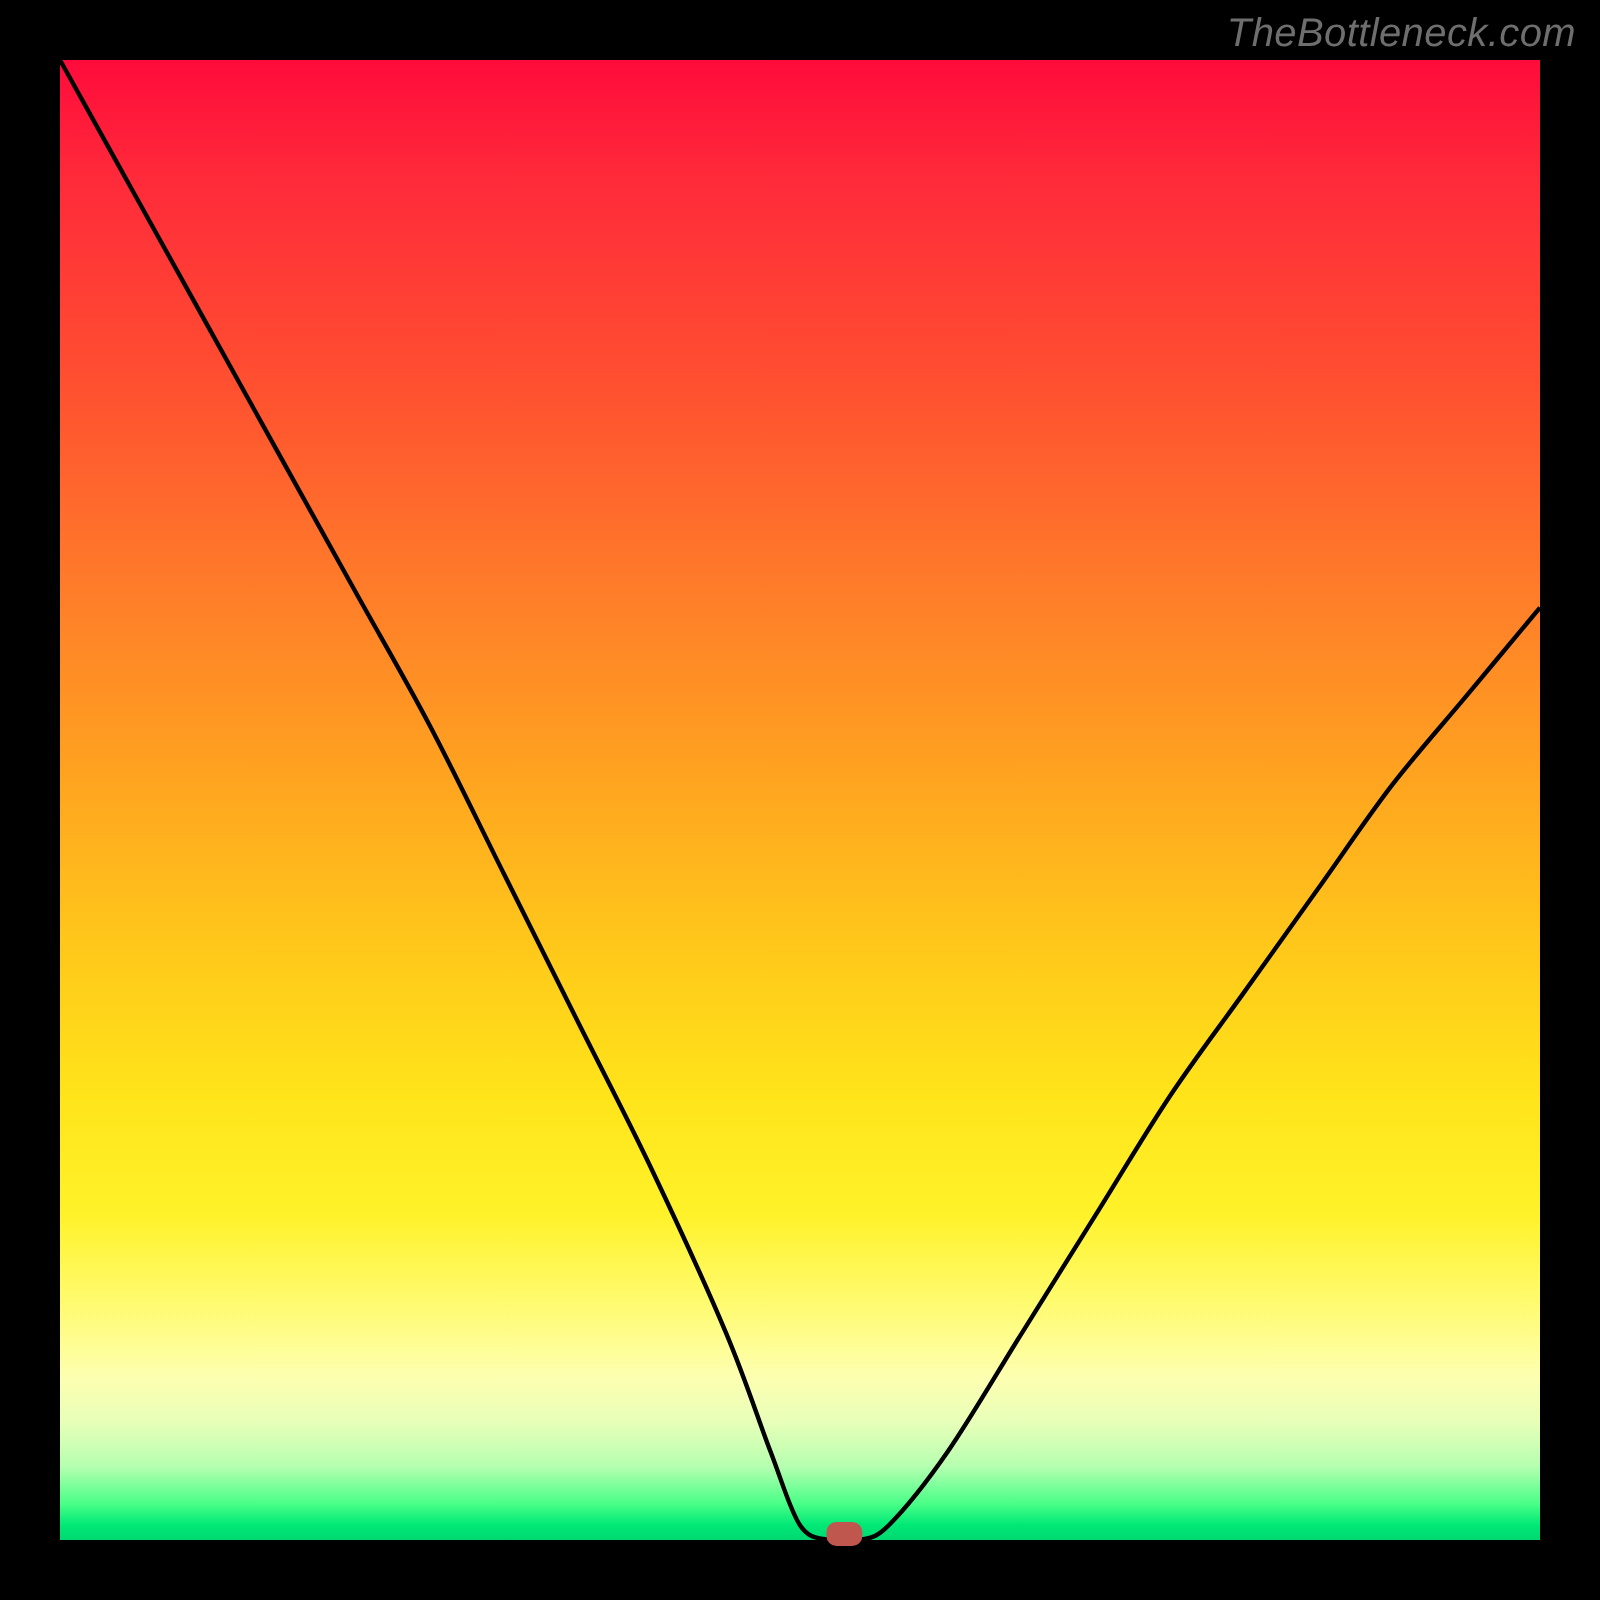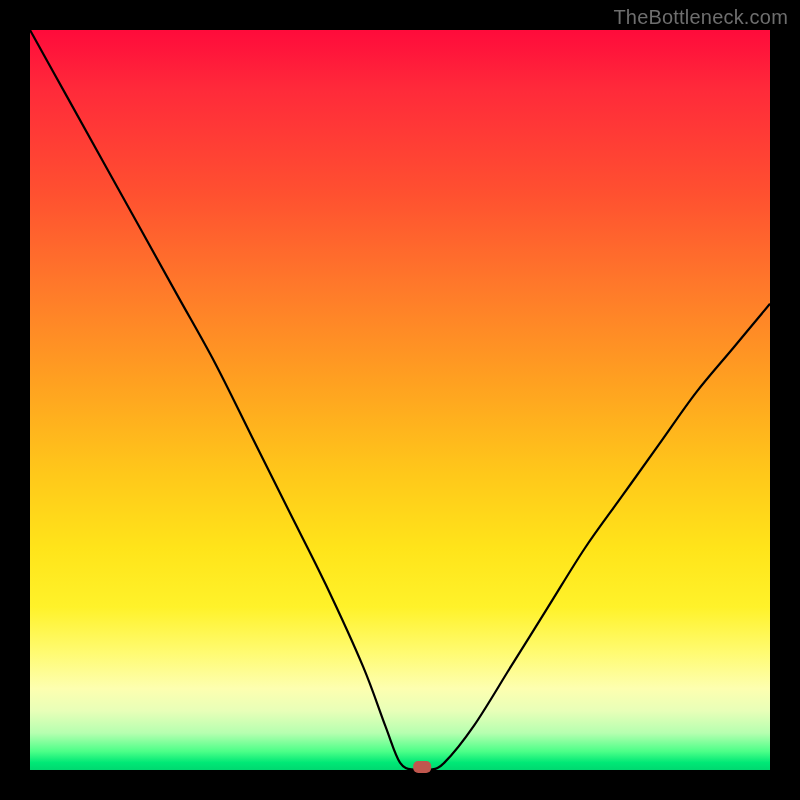--- a/index.html
+++ b/index.html
@@ -61,20 +61,21 @@
     stroke: none;
   }
   .attrib {
     position: absolute;
     top: 6px;
     right: 12px;
     color: #6e6e6e;
     font-size: 20px;
     font-weight: 500;
     letter-spacing: 0.2px;
+    font-style: italic;
   }
 </style>
 </head>
 <body>
 
 <div class="stage">
   <div class="plot">
     <svg viewBox="0 0 740 740">
       <path id="curve-path" class="curve" d="M 0 0 C 6.166666666666667 11.100000000000003 24.666666666666664 44.40000000000002 37 66.60000000000002 C 49.333333333333336 88.80000000000003 61.666666666666664 111.00000000000004 74 133.20000000000005 C 86.33333333333333 155.40000000000006 98.66666666666667 177.60000000000008 111 199.80000000000007 C 123.33333333333333 222.00000000000006 135.66666666666666 244.2 148 266.4 C 160.33333333333334 288.59999999999997 172.66666666666666 309.5666666666666 185 332.99999999999994 C 197.33333333333334 356.4333333333333 209.66666666666666 382.3333333333333 222 407 C 234.33333333333334 431.6666666666667 246.66666666666666 456.3333333333333 259 481 C 271.3333333333333 505.6666666666667 283.6666666666667 529.1 296 555 C 308.3333333333333 580.9 323.1333333333333 612.9666666666667 333 636.4 C 342.8666666666667 659.8333333333333 349.0333333333333 679.5666666666667 355.2 695.6 C 361.3666666666667 711.6333333333333 365.06666666666666 725.2 370 732.6 C 374.93333333333334 740 379.8666666666667 738.7666666666667 384.8 740 C 389.73333333333335 741.2333333333333 394.6666666666667 741.2333333333333 399.6 740 C 404.53333333333336 738.7666666666667 407.00000000000006 740 414.40000000000003 732.6 C 421.8 725.2 432.9 711.6333333333333 444 695.6 C 455.1 679.5666666666667 468.6666666666667 656.1333333333333 481 636.4 C 493.3333333333333 616.6666666666666 505.6666666666667 596.9333333333334 518 577.2 C 530.3333333333334 557.4666666666667 542.6666666666666 536.5 555 518 C 567.3333333333334 499.5 579.6666666666666 483.46666666666664 592 466.2 C 604.3333333333334 448.93333333333334 616.6666666666666 431.66666666666663 629 414.4 C 641.3333333333334 397.1333333333333 653.6666666666666 378.63333333333327 666 362.59999999999997 C 678.3333333333334 346.56666666666666 690.6666666666666 333.00000000000006 703 318.20000000000005 C 715.3333333333334 303.40000000000003 733.8333333333334 281.20000000000005 740 273.8"></path>
       <rect id="marker-rect" class="marker" rx="5" ry="5" width="18" height="12" x="383.20000000000005" y="731" fill="#c0574e"></rect>

